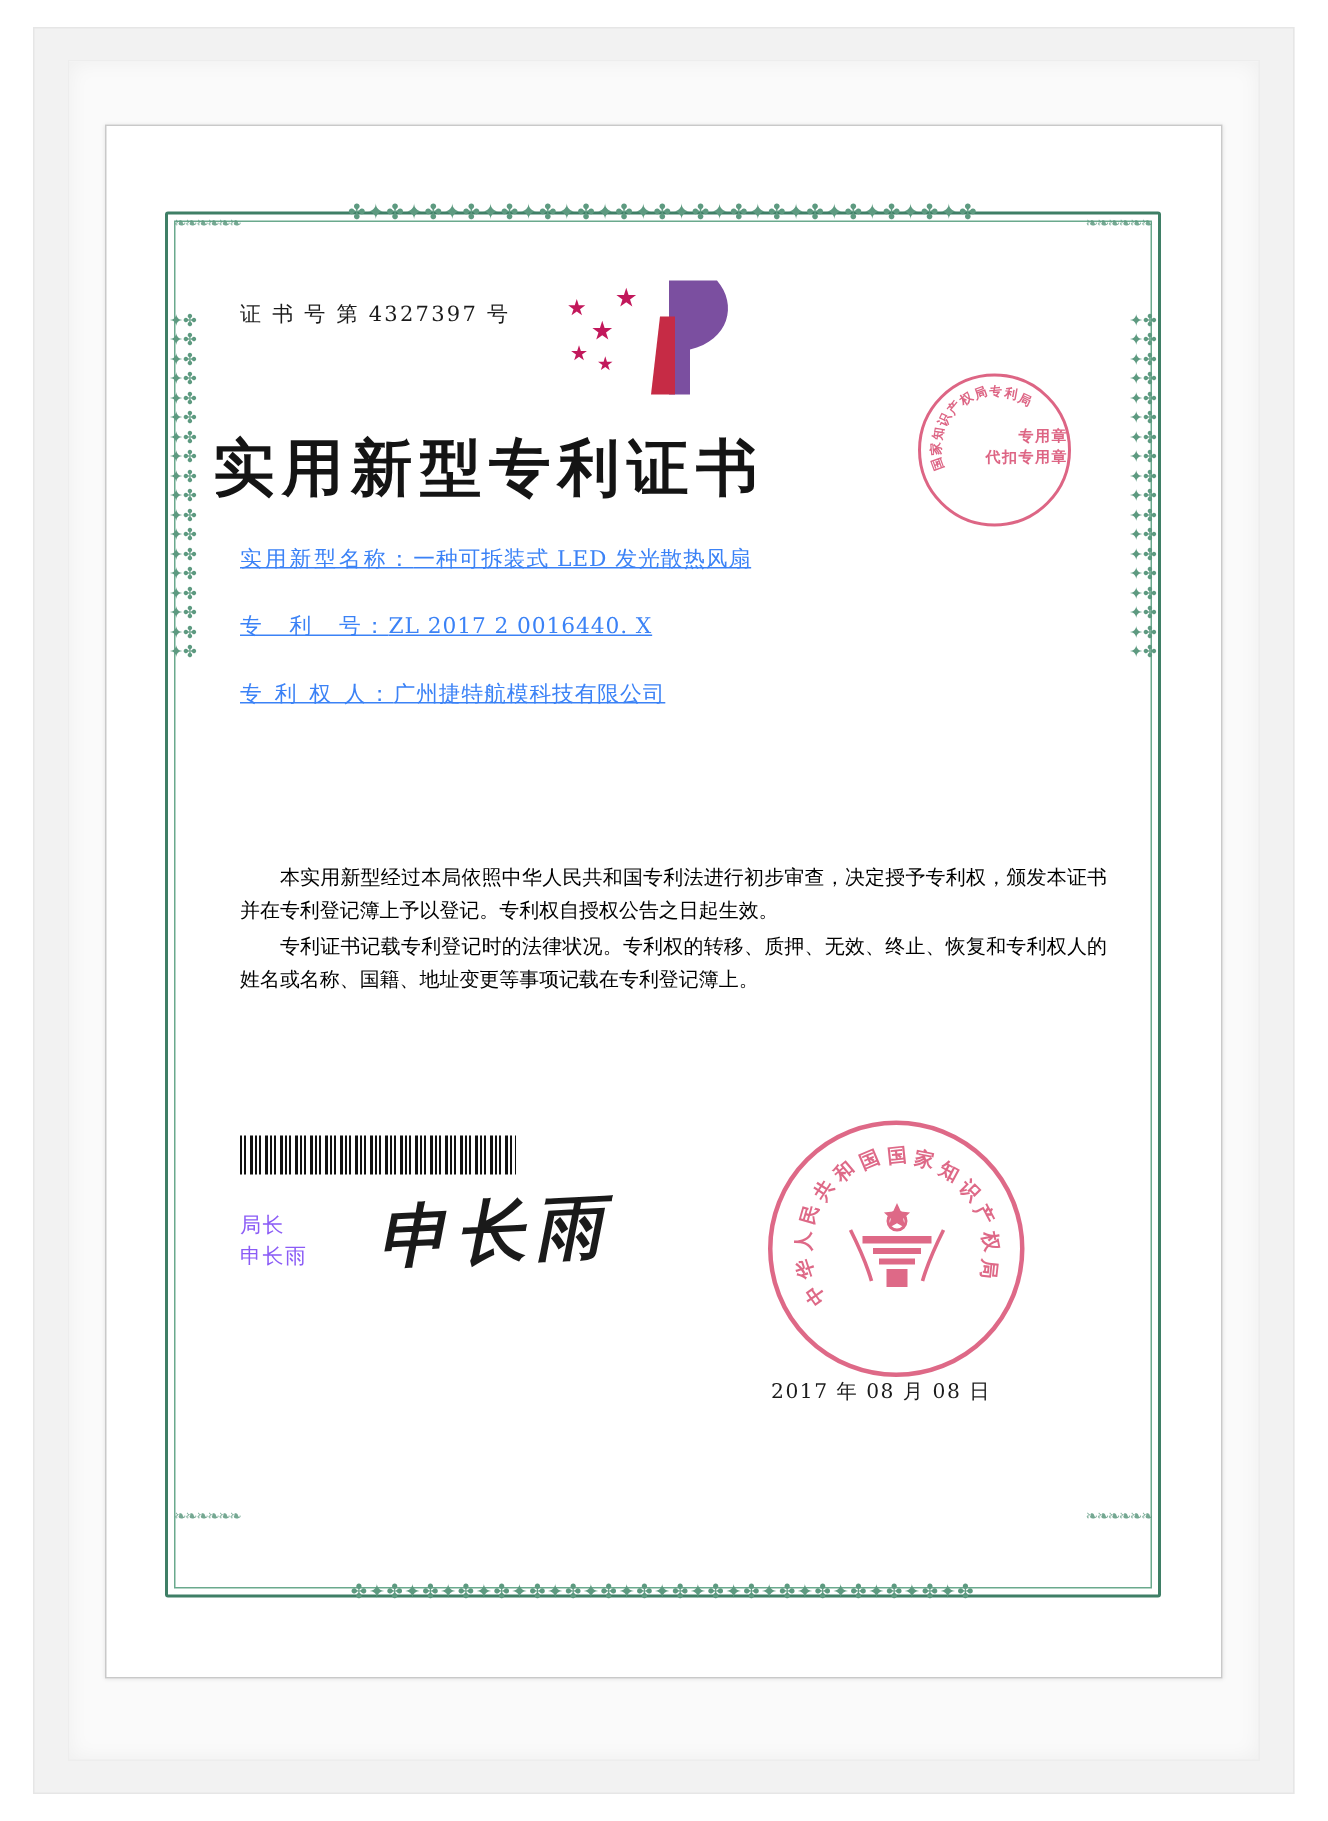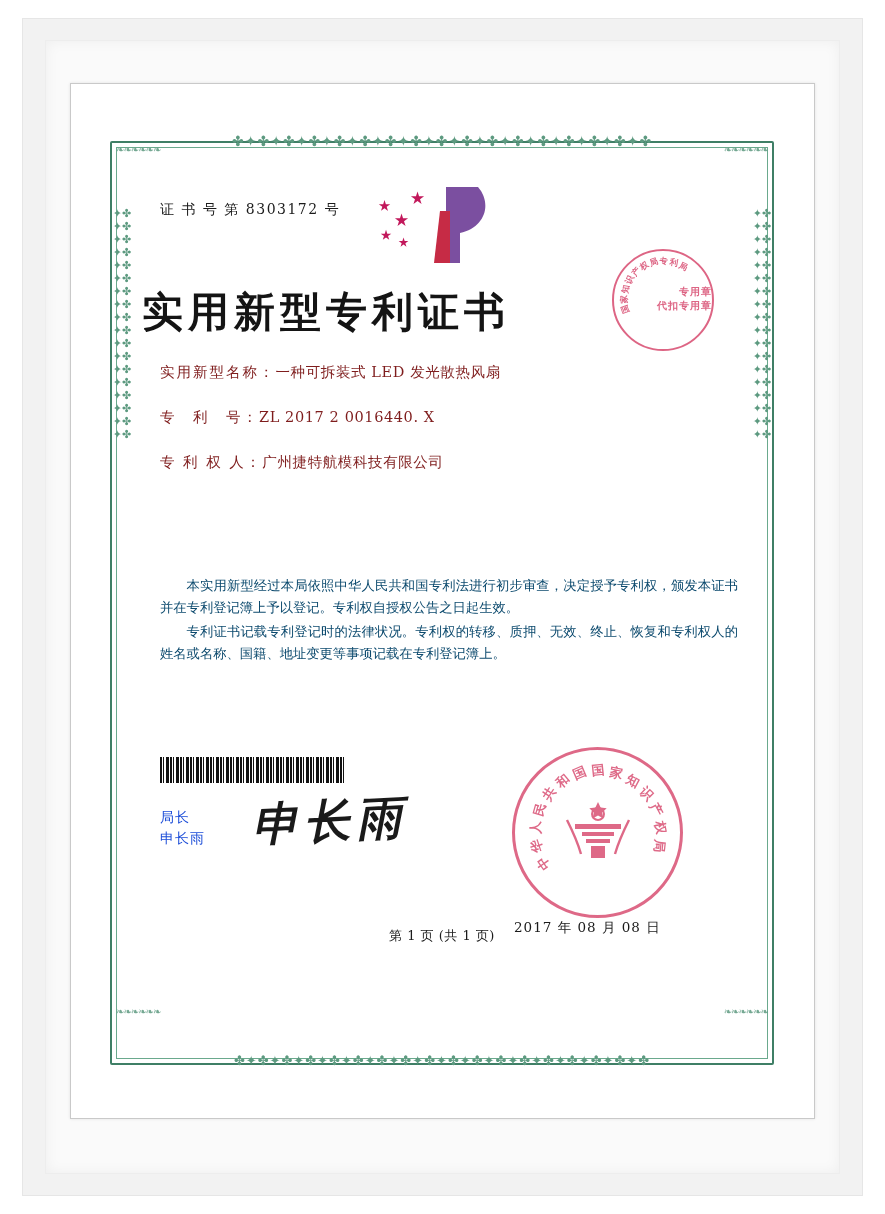--- a/index.html
+++ b/index.html
@@ -150,34 +150,35 @@
     color: #141414;
     font-family: "DejaVu Serif", "Liberation Serif", serif;
   }
 
   .fields {
     position: absolute;
     left: 18px; right: 0; top: 196px;
   }
   .field {
     font-size: 14.5px;
-    color: #7f1d1d;
+    color: #3b82f6;
     margin-bottom: 26px;
     letter-spacing: .4px;
     white-space: nowrap;
+    text-decoration: underline;
   }
   .field .lbl { letter-spacing: 2px; }
   .field .val { letter-spacing: .6px; }
 
   .paras {
     position: absolute;
     left: 18px; right: 4px; top: 408px;
     font-size: 13.3px;
     line-height: 22px;
-    color: #0c4a6e;
+    color: #000000;
     text-align: justify;
   }
   .paras p {
     margin: 0 0 2px 0;
     text-indent: 2em;
   }
 
   
   .barcode {
     position: absolute;
@@ -188,21 +189,21 @@
         #111 0px, #111 1.6px, #fff 1.6px, #fff 3px,
         #111 3px, #111 4px, #fff 4px, #fff 6.4px,
         #111 6.4px, #111 8.6px, #fff 8.6px, #fff 10px);
   }
 
   .sign-block {
     position: absolute;
     left: 18px; top: 640px;
     font-size: 14px;
     line-height: 21px;
-    color: #1d4ed8;
+    color: #8b5cf6;
     letter-spacing: 1px;
   }
   .handwriting {
     position: absolute;
     left: 110px; top: 624px;
     font-size: 46px;
     color: #1a1a1a;
     font-family: "DejaVu Serif", "Liberation Serif", serif;
     font-style: italic;
     letter-spacing: 6px;
@@ -303,21 +304,21 @@
     <div class="orn-side" style="right:30px;">✦✤✦✤✦✤✦✤✦✤✦✤✦✤✦✤✦✤✦✤✦✤✦✤✦✤✦✤✦✤✦✤✦✤✦✤</div>
     <div class="orn-corner" style="left:34px; top:48px;">❧❧❧❧❧❧</div>
     <div class="orn-corner" style="right:34px; top:48px; text-align:right;">❧❧❧❧❧❧</div>
     <div class="orn-corner" style="left:34px; bottom:28px;">❧❧❧❧❧❧</div>
     <div class="orn-corner" style="right:34px; bottom:28px; text-align:right;">❧❧❧❧❧❧</div>
 
     <div class="content">
 
       <div class="cert-no">
         <span>证 书 号 第</span>
-        <span>8303172</span>
+        <span>4327397</span>
         <span>号</span>
       </div>
 
       <div class="logo">
         <span class="logo-star s4">★</span>
         <span class="logo-star s2">★</span>
         <span class="logo-star s1">★</span>
         <span class="logo-star s3">★</span>
         <span class="logo-star s5">★</span>
         <svg width="90" height="86" style="position:absolute;left:42px;top:2px;">
@@ -395,17 +396,16 @@
           <rect x="20" y="26" width="46" height="5" fill="#d6446a"></rect>
           <rect x="27" y="34" width="32" height="4" fill="#d6446a"></rect>
           <rect x="31" y="41" width="24" height="4" fill="#d6446a"></rect>
           <path d="M12 22 q10 20 14 34" stroke="#d6446a" stroke-width="2.4" fill="none"></path>
           <path d="M74 22 q-10 20 -14 34" stroke="#d6446a" stroke-width="2.4" fill="none"></path>
           <rect x="36" y="48" width="14" height="12" fill="#d6446a"></rect>
         </svg>
       </div>
       <div class="seal-date">2017 年 08 月 08 日</div>
 
-      <div class="page-num">第 1 页 (共 1 页)</div>
 
     </div>
   </div>
 </div>
 
 </body></html>

